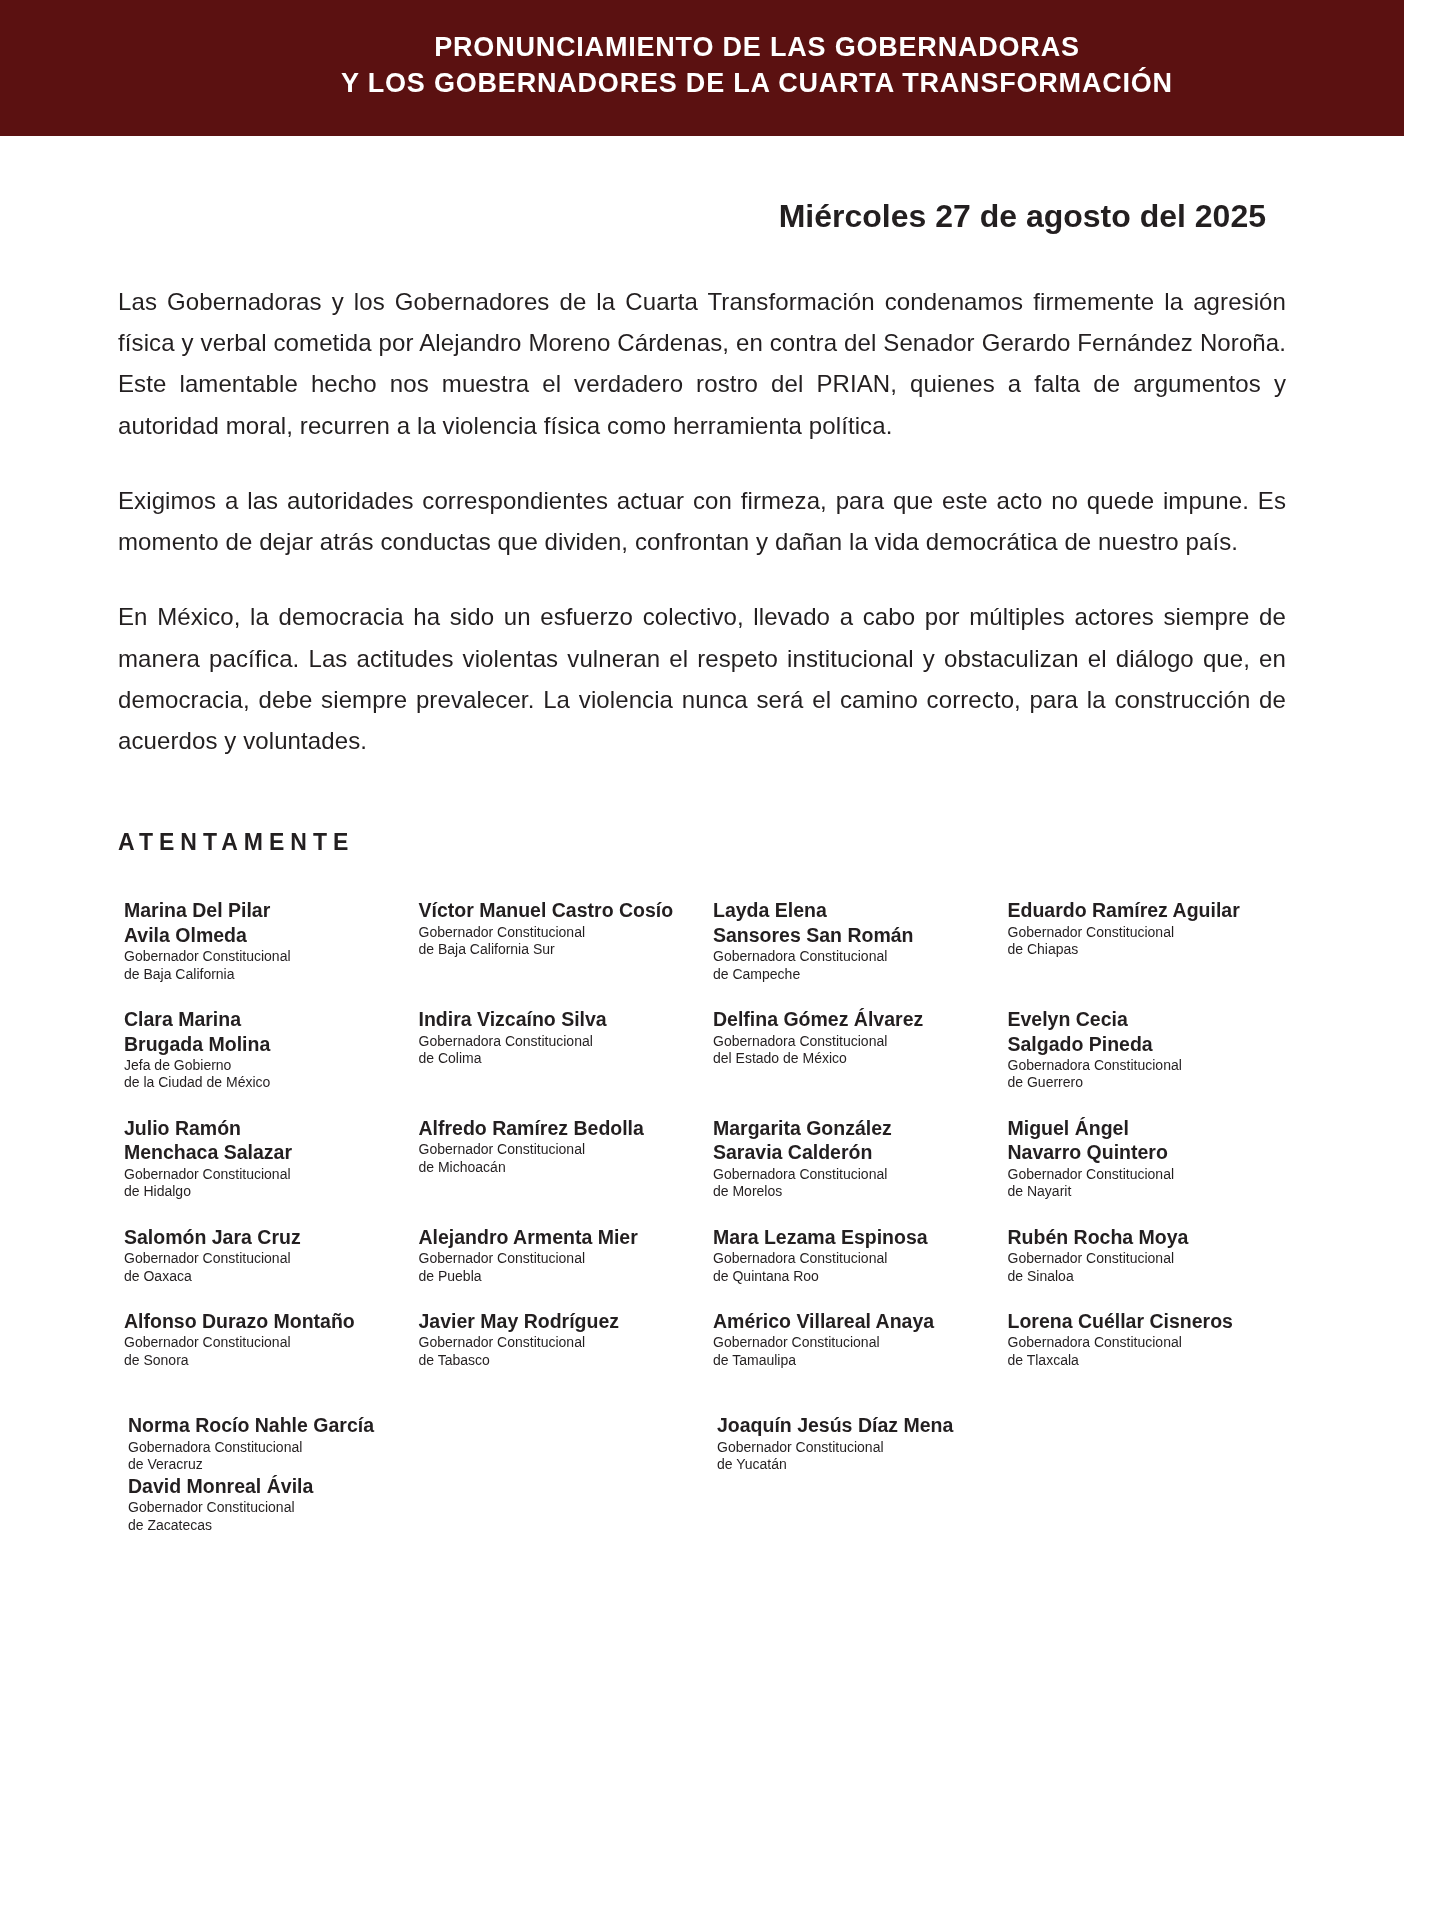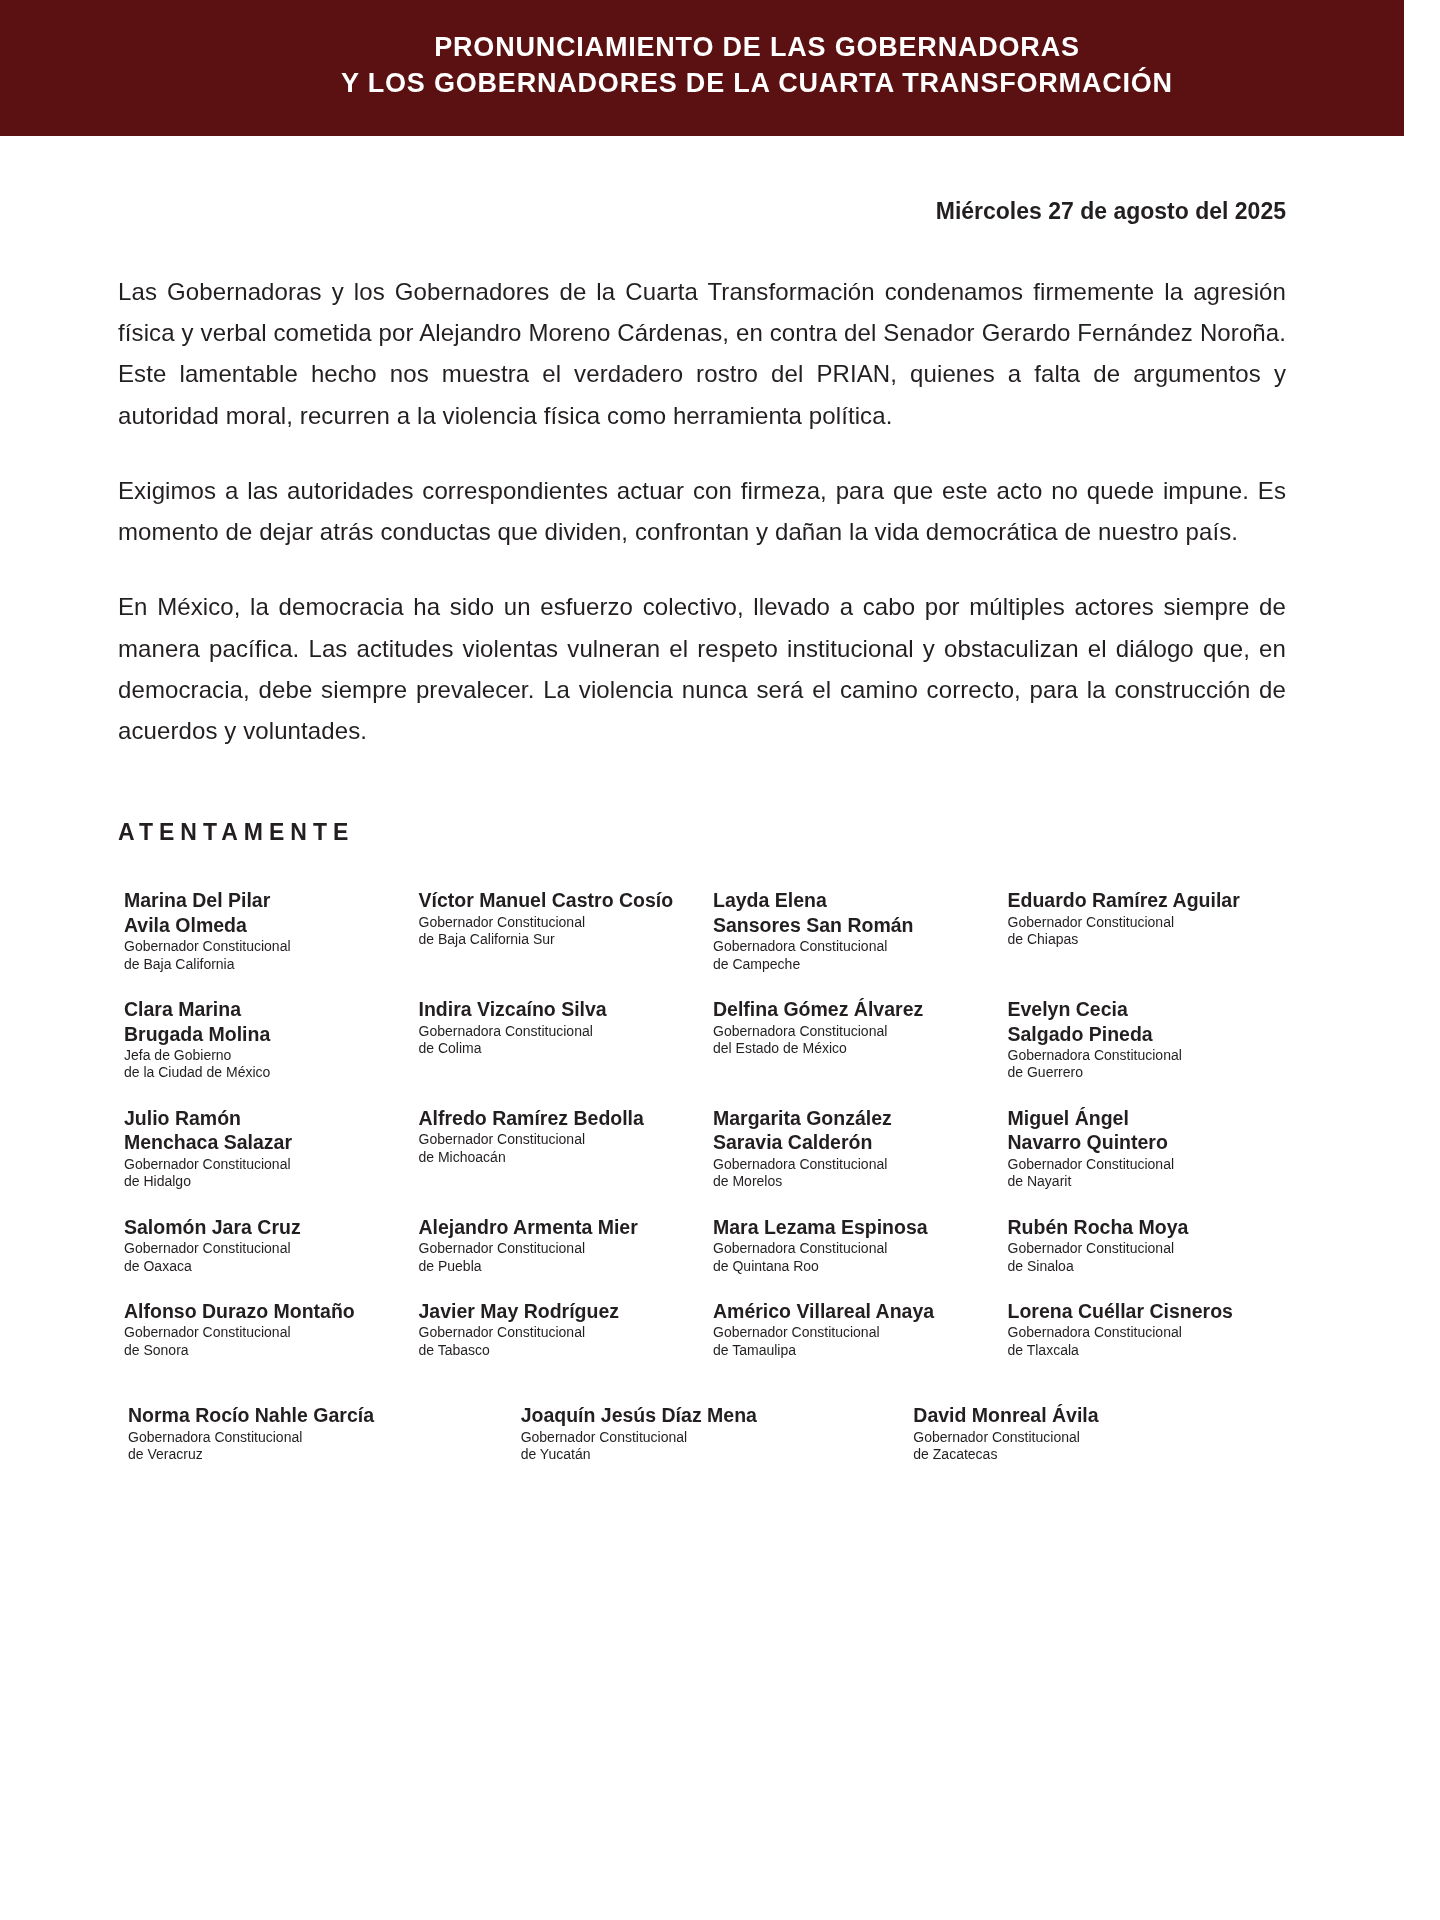--- a/index.html
+++ b/index.html
@@ -43,23 +43,23 @@
     white-space: nowrap;
   }
   
   .body-wrap {
     padding: 0 118px 0 118px;
     box-sizing: border-box;
   }
   .date {
     text-align: right;
     font-weight: bold;
-    font-size: 23px;
+    font-size: 32px;
     margin-top: 62px;
-    margin-right: 0;
+    margin-right: 20px;
     color: #231f20;
   }
   .paragraphs {
     margin-top: 46px;
   }
   .paragraphs p {
     text-align: justify;
     text-align-last: left;
     font-size: 24px;
     line-height: 1.72;
@@ -96,21 +96,21 @@
   }
   .sig .role {
     font-size: 14px;
     line-height: 1.25;
     color: #231f20;
     margin-top: 1px;
   }
   .sig-grid-last {
     margin-top: 44px;
     display: grid;
-    grid-template-columns: repeat(3, 1fr);
+    grid-template-columns: repeat(2, 1fr);
     column-gap: 10px;
     padding-bottom: 40px;
   }
   .sig-grid-last .sig {
     padding: 0 10px;
   }
 </style>
 </head>
 <body>
 

